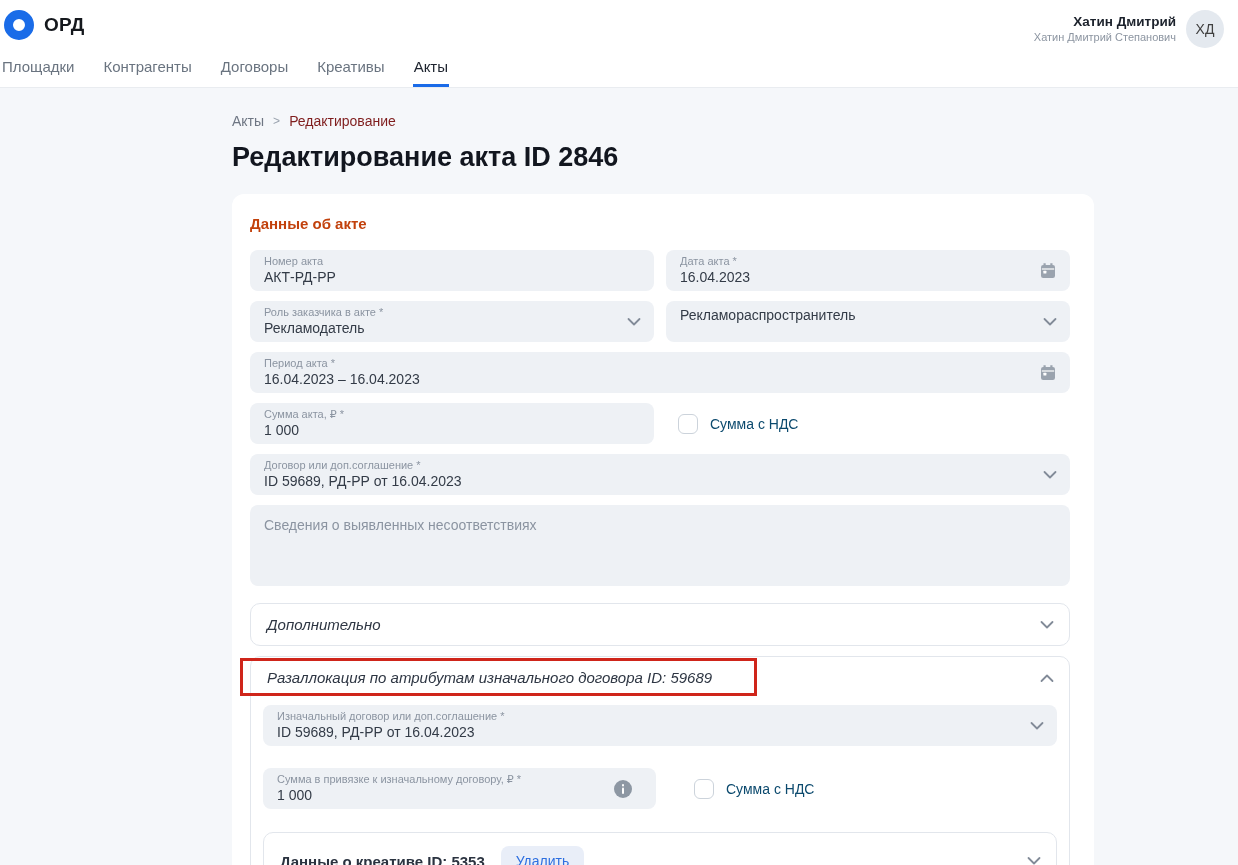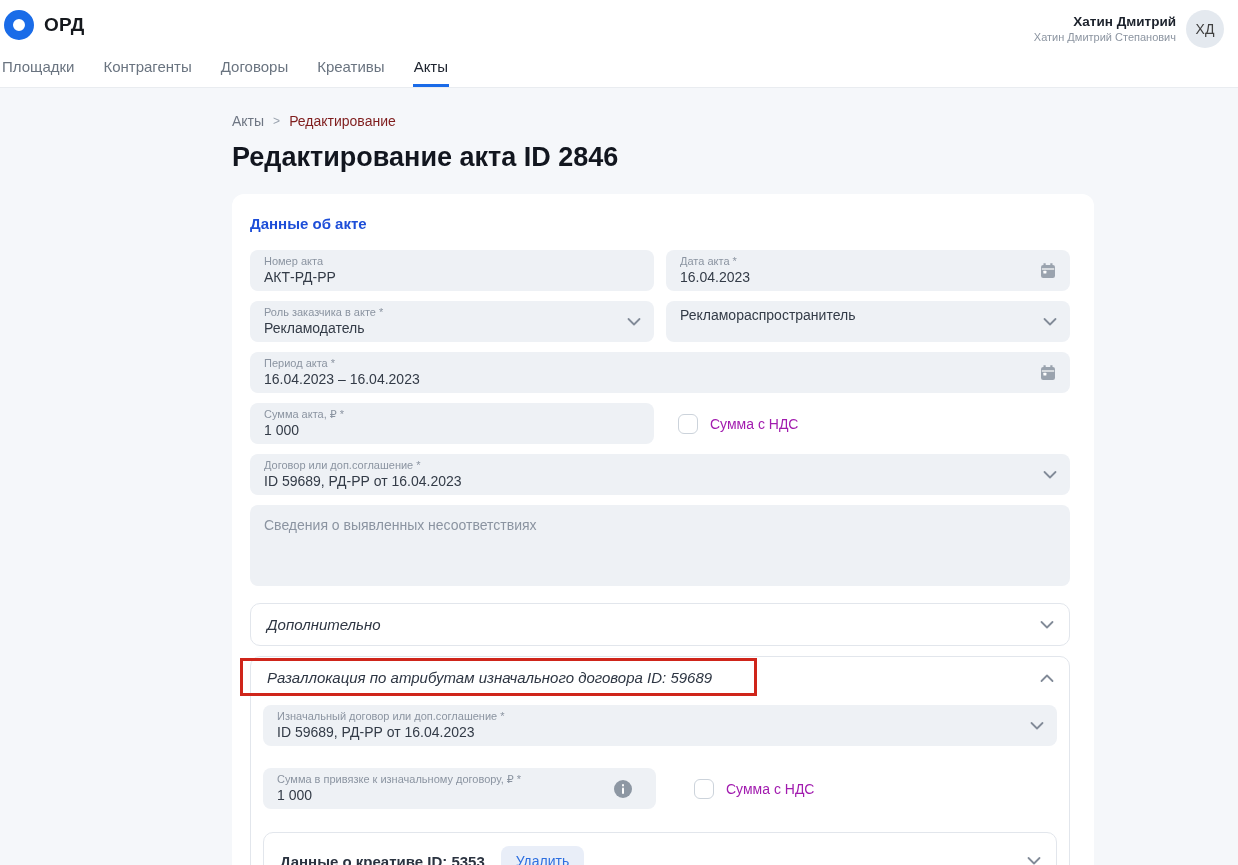--- a/index.html
+++ b/index.html
@@ -24,33 +24,33 @@
   .nav-tab { font-size:15px; color:#6a7480; padding:2px 1px 9px 1px; cursor:pointer; border-bottom:3px solid transparent; }
   .nav-tab.active { color:#1d232e; border-bottom-color:#1a6be8; }
   
   .content { margin-left:232px; width:862px; }
   .breadcrumb { display:flex; align-items:center; gap:9px; margin-top:25px; font-size:14px; }
   .breadcrumb .bc-link { color:#6e7683; cursor:pointer; }
   .breadcrumb .bc-sep { color:#9aa3ae; font-size:12px; }
   .breadcrumb .bc-current { color:#7f1d1d; }
   .page-title { margin-top:13px; font-size:27px; font-weight:bold; color:#12161f; }
   .card { margin-top:21px; background:#fff; border-radius:12px; padding:21px 24px 80px 18px; }
-  .section-heading { font-size:15px; font-weight:bold; color:#1d4ed8; margin-bottom:18px; }
+  .section-heading { font-size:15px; font-weight:bold; color:#c2410c; margin-bottom:18px; }
   .form-row { display:flex; gap:12px; margin-bottom:10px; }
   .field { position:relative; background:#eef1f5; border-radius:8px; height:41px;
            padding:5px 40px 0 14px; flex:1; cursor:text; }
   .field.select { cursor:pointer; }
   .fld-label { display:block; font-size:11px; color:#8b94a1; line-height:13px; white-space:nowrap; }
   .fld-value { display:block; font-size:14px; color:#333b47; line-height:19px; white-space:nowrap; }
   .trail-icon { position:absolute; right:13px; top:50%; transform:translateY(-50%); display:flex; }
   .chevron-down svg, .chevron-up svg { display:block; }
   .half { flex:0 0 404px; }
   .checkbox-group { display:flex; align-items:center; gap:12px; }
   .checkbox { width:20px; height:20px; border:1.5px solid #ccd3db; border-radius:6px; background:#fff; cursor:pointer; }
-  .checkbox-label { font-size:14px; color:#a21caf; }
+  .checkbox-label { font-size:14px; color:#0c4a6e; }
   .notes-area { width:100%; height:81px; background:#eef1f5; border:none; border-radius:8px;
                 padding:12px 14px; font-family:inherit; font-size:14px; color:#333b47; resize:none; display:block; margin-bottom:17px; }
   .notes-area::placeholder { color:#8b94a1; }
   .collapse-box { border:1px solid #e2e6ec; border-radius:10px; margin-bottom:10px; background:#fff; }
   .collapse-header { position:relative; display:flex; align-items:flex-start; padding:12px 16px; cursor:pointer;font-style:italic; }
   .collapse-title { font-size:15px; color:#2e3643; }
   .collapse-header .trail-icon { right:15px; }
   .accordion-content { padding:7px 12px 24px 12px; }
   .annotation-box { position:absolute; left:-11px; top:1px; width:517px; height:38px;
                     border:3px solid #cf251a; pointer-events:none; }

